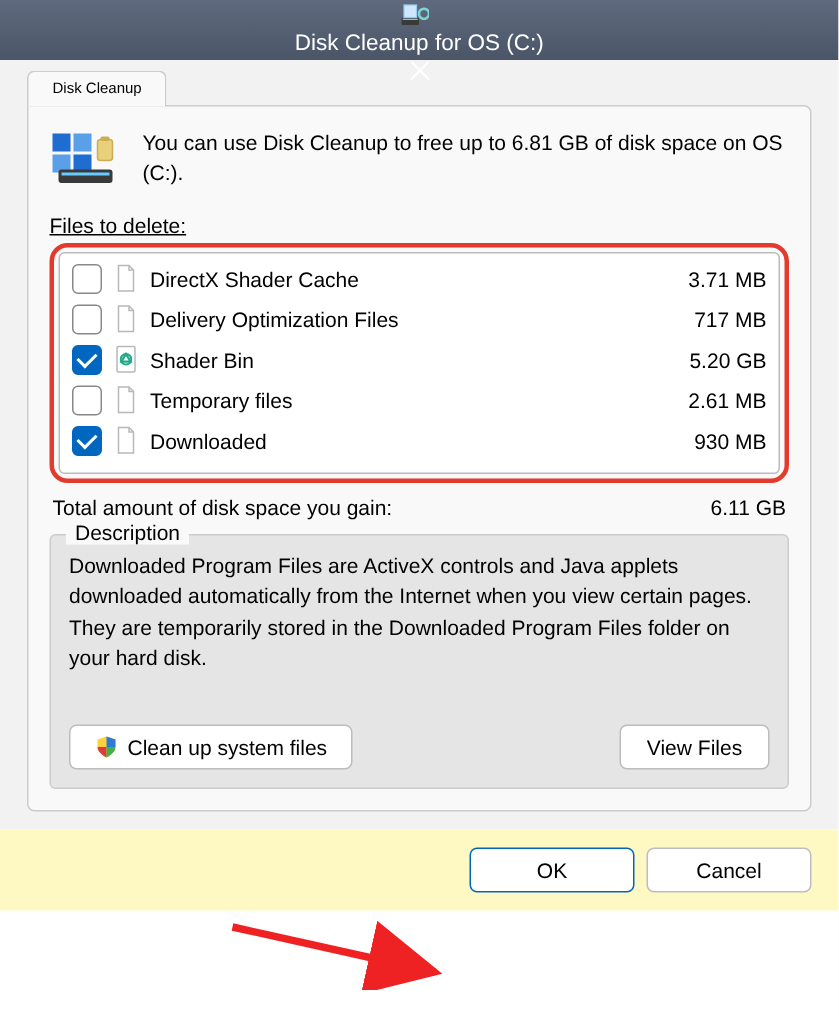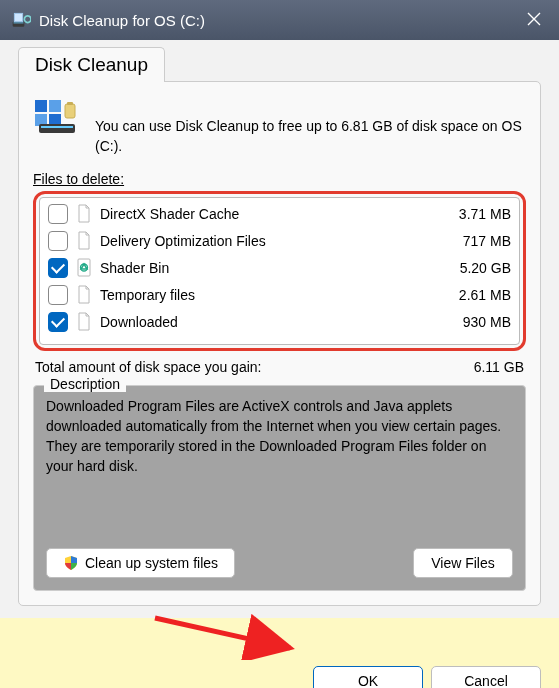--- a/index.html
+++ b/index.html
@@ -1,41 +1,41 @@
 <!DOCTYPE html>
 <html><head>
   <meta charset="utf-8">
   <style>
     * { box-sizing: border-box; font-family: 'Segoe UI', Tahoma, sans-serif; font-size: 14px; }
     body { margin: 0; padding: 0; width: 559px; height: 688px; background: #fff; overflow: hidden; }
     
     .titlebar {
-      display: flex; align-items: center; height: 40px; padding: 0 11px;
-      background: linear-gradient(#5f6a7e, #4a5568); color: #fff;
+      display: flex; align-items: center; height: 40px; padding: 0 24px;
+      background: linear-gradient(#5f6a7e, #4a5568); color: #fff; flex-direction: column;
     }
     .titlebar .icon { width: 20px; height: 20px; margin-right: 8px; }
     .titlebar .title { flex: 1; font-size: 15px; }
     .titlebar .close { font-size: 22px; line-height: 1; padding: 0 6px; cursor: pointer; }
     
     .content { padding: 6px 18px 12px 18px; background: #f2f2f2; }
     
     .tab-strip { display: flex; margin-bottom: 0; }
     .tab {
       background: #f9f9f9; border: 1px solid #ccc; border-bottom: none;
-      border-radius: 5px 5px 0 0; padding: 6px 16px; font-size: 19px;
+      border-radius: 5px 5px 0 0; padding: 6px 16px; font-size: 10px;
       position: relative; top: 1px; z-index: 2;
     }
     .panel {
       background: #f9f9f9; border: 1px solid #ccc; border-radius: 0 5px 5px 5px;
       padding: 14px 14px 14px 14px; position: relative;
     }
     
     .intro { display: flex; align-items: flex-start; gap: 14px; margin-bottom: 14px; }
     .intro-icon svg { width: 48px; height: 40px; flex-shrink: 0; }
-    .intro-text { line-height: 1.45; margin-top: 20px; }
+    .intro-text { line-height: 1.45; }
     
     .section-label { margin-bottom: 4px; text-decoration: underline; }
     
     .list-wrap {
       border: 3px solid #e23b2e; border-radius: 12px; padding: 3px; margin-bottom: 8px;
     }
     .list {
       background: #fff; border: 1px solid #bbb; border-radius: 4px;
       height: 148px; overflow: hidden; display: flex; flex-direction: column;
     }
@@ -62,33 +62,33 @@
     .scroll-thumb {
       position: absolute; left: 3px; right: 3px; top: 42px; bottom: 12px;
       background: #a8a8a8; border-radius: 5px;
     }
     
     .total-row { display: flex; margin: 2px 2px 10px; }
     .total-row .spacer { flex: 1; }
     
     .fieldset {
       border: 1px solid #ccc; border-radius: 4px; padding: 10px 12px 12px;
-      position: relative; background: #a3a3a3;
+      position: relative; background: #e5e5e5;
     }
     .legend {
       position: absolute; top: -10px; left: 10px; background: #f9f9f9; padding: 0 6px;
     }
     .desc-text { line-height: 1.45; min-height: 110px; margin-bottom: 6px; }
     .btn-row { display: flex; gap: 8px; }
     .btn-row .spacer { flex: 1; }
     
     button.btn {
       background: #fff; border: 1px solid #bdbdbd; border-radius: 5px;
       padding: 6px 16px; font-size: 14px; cursor: pointer; min-width: 100px;
-      display: inline-flex; align-items: center; justify-content: center; gap: 6px; margin-top: 36px;
+      display: inline-flex; align-items: center; justify-content: center; gap: 6px;
     }
     button.btn.default { border: 1.5px solid #0067c0; }
     .shield { width: 16px; height: 16px; }
     
     .footer { display: flex; justify-content: flex-end; gap: 8px; padding: 12px 18px; background: #fef9c3; position: relative; }
     
     .arrow {
       position: absolute; left: 150px; top: 610px; width: 160px; height: 50px;
       pointer-events: none;
     }

